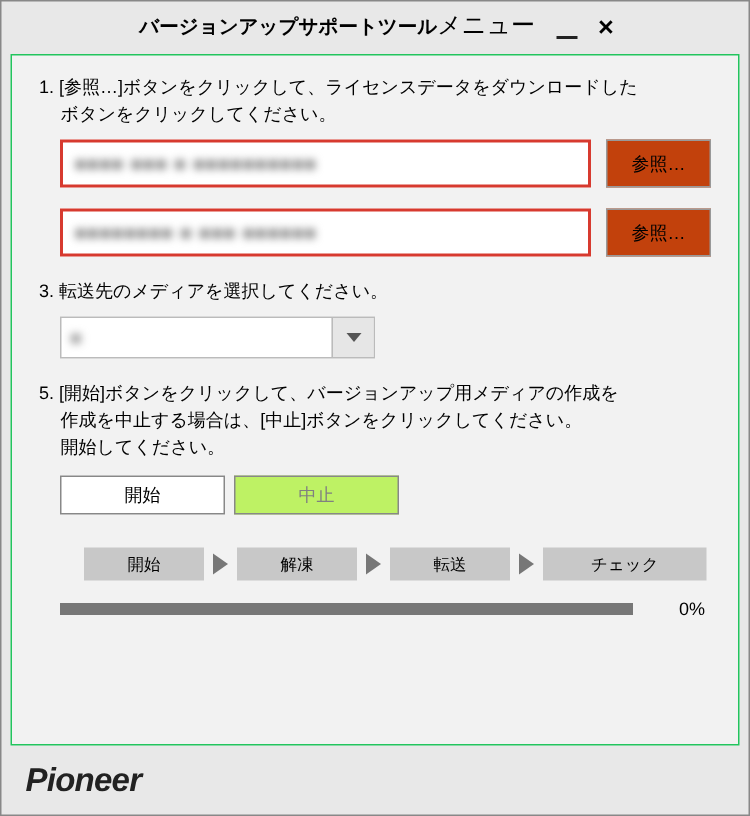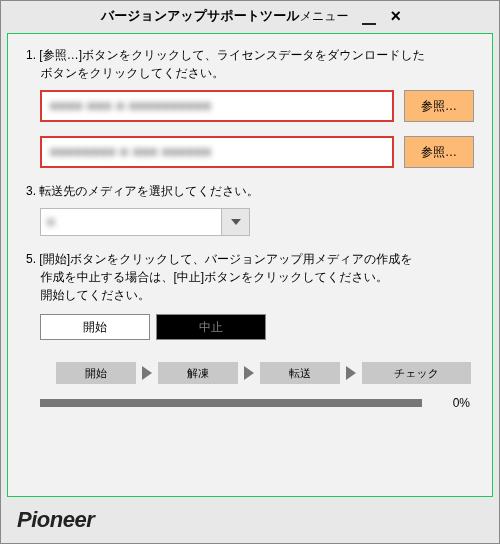--- a/index.html
+++ b/index.html
@@ -25,21 +25,21 @@
     justify-content: center;
     padding: 6px 10px 6px 12px;
     font-weight: bold;
     font-size: 13px;
   }
   .titlebar-right {
     display: flex;
     align-items: center;
     gap: 14px;
   }
-  .menu-label { font-weight: normal; font-size: 12px; font-family: Liberation Mono, monospace; }
+  .menu-label { font-weight: normal; font-size: 16px; font-family: Liberation Mono, monospace; }
   .min-icon {
     width: 14px; height: 2px; background:#222; display:inline-block;
     position: relative; top: 4px;
   }
   .close-icon { font-size: 18px; font-weight: bold; line-height: 1; }
   .content {
     flex: 1;
     background: #f2f2f2;
     margin: 2px 6px 2px 6px;
     border: 1px solid #22c55e;
@@ -68,21 +68,21 @@
   }
   .path-blur {
     filter: blur(3px);
     color: #777;
     white-space: nowrap;
     font-size: 12px;
     letter-spacing: 1px;
   }
   .browse-btn {
     width: 70px;
-    background: #fdba74;
+    background: #c2410c;
     border: 1px solid #999;
     font-size: 12px;
     cursor: pointer;
   }
   .media-select-row {
     display: flex;
     padding-left: 14px;
     margin-bottom: 14px;
   }
   .media-select {
@@ -125,21 +125,21 @@
     margin-bottom: 22px;
   }
   .action-btn {
     width: 110px;
     height: 26px;
     border: 1px solid #888;
     font-size: 12px;
     cursor: pointer;
   }
   .start-btn { background: #fff; color:#000; }
-  .stop-btn { background: #000000; color:#808080; cursor: default; }
+  .stop-btn { background: #bef264; color:#808080; cursor: default; }
   .stage-row {
     display: flex;
     align-items: center;
     gap: 0;
     padding-left: 30px;
     margin-bottom: 12px;
   }
   .stage {
     width: 80px;
     height: 22px;

